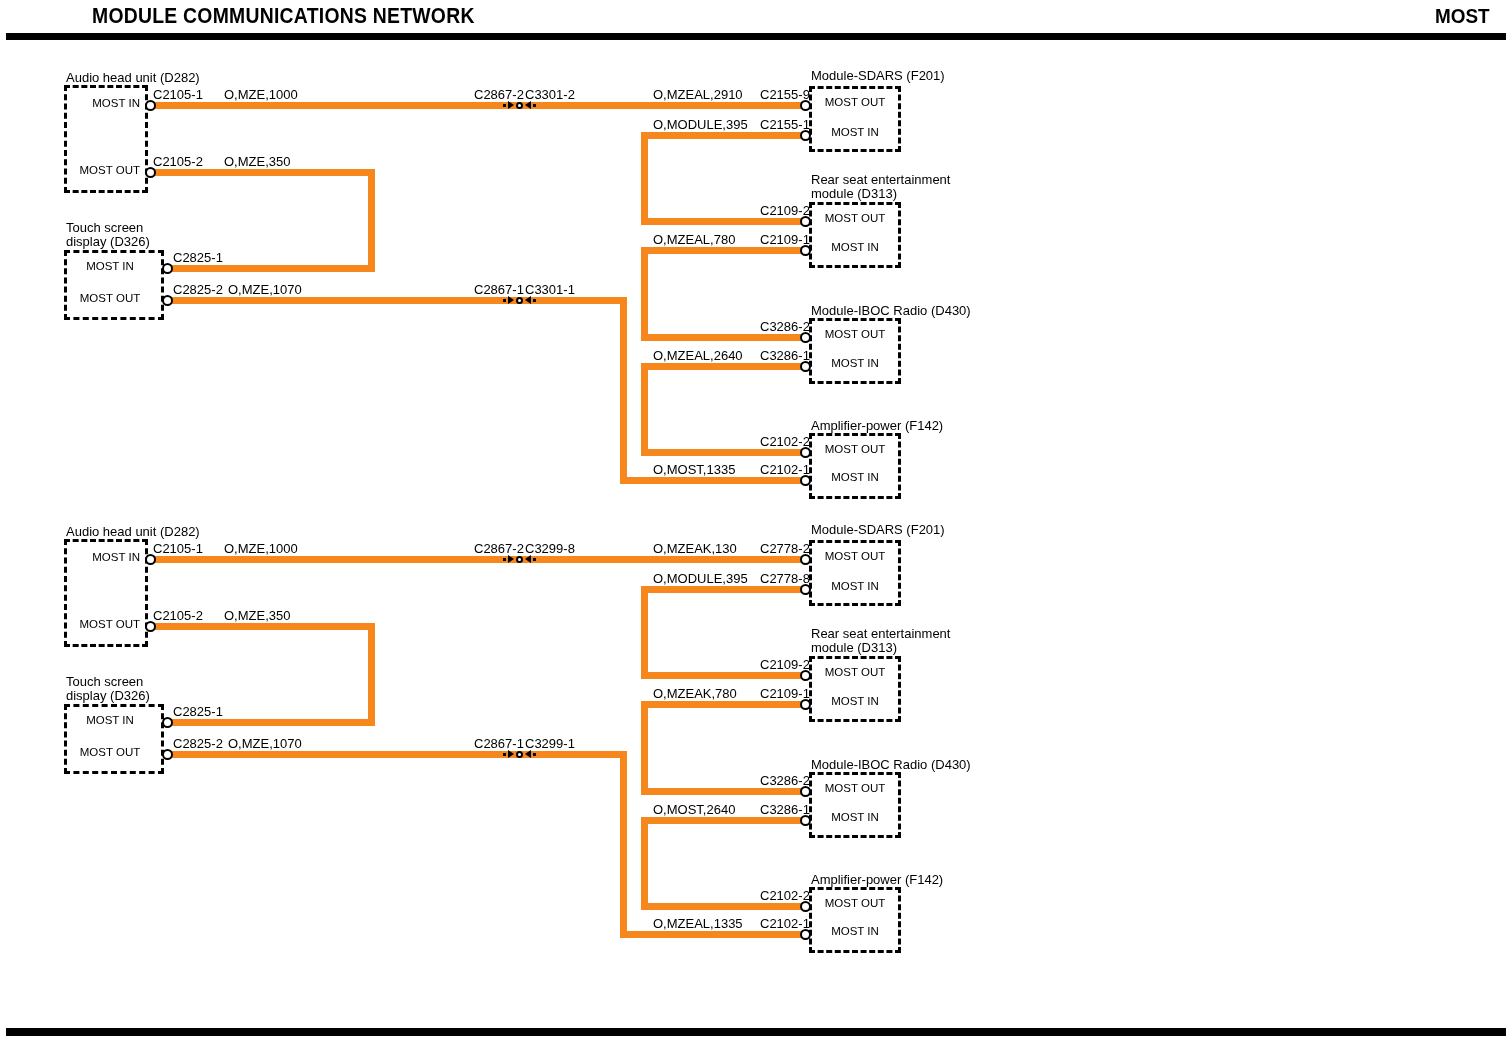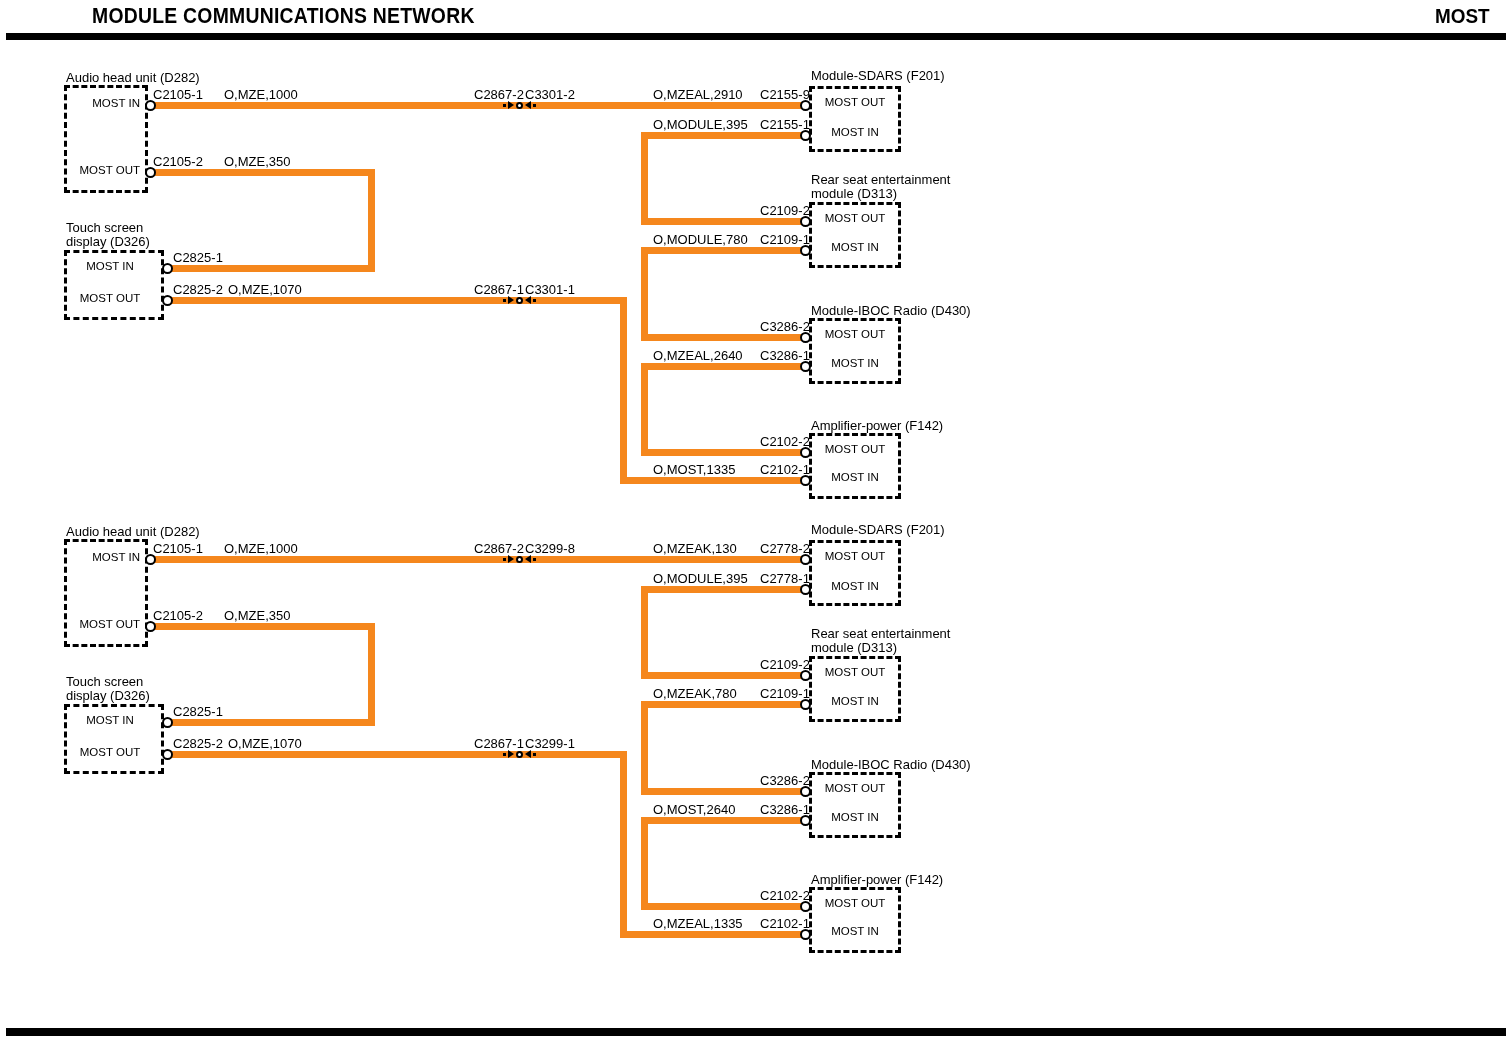--- a/index.html
+++ b/index.html
@@ -106,21 +106,21 @@
     <div class="lbl" style="left:744px;top:55px">C2155-1</div>
     <div class="pin" style="left:784px;top:38px"></div>
     <div class="pin" style="left:784px;top:68px"></div>
 
     <div class="lbl" style="left:795px;top:110px">Rear seat entertainment</div>
     <div class="lbl" style="left:795px;top:124px">module (D313)</div>
     <div class="box" style="left:793px;top:140px;width:92px;height:66px"></div>
     <div class="port" style="left:795px;top:150px;width:88px;text-align:center">MOST OUT</div>
     <div class="port" style="left:795px;top:179px;width:88px;text-align:center">MOST IN</div>
     <div class="lbl" style="left:744px;top:141px">C2109-2</div>
-    <div class="lbl" style="left:637px;top:170px">O,MODULE,780</div>
+    <div class="lbl" style="left:637px;top:170px">O,MZEAL,780</div>
     <div class="lbl" style="left:744px;top:170px">C2109-1</div>
     <div class="pin" style="left:784px;top:154px"></div>
     <div class="pin" style="left:784px;top:183px"></div>
 
     <div class="lbl" style="left:795px;top:241px">Module-IBOC Radio (D430)</div>
     <div class="box" style="left:793px;top:256px;width:92px;height:66px"></div>
     <div class="port" style="left:795px;top:266px;width:88px;text-align:center">MOST OUT</div>
     <div class="port" style="left:795px;top:295px;width:88px;text-align:center">MOST IN</div>
     <div class="lbl" style="left:744px;top:257px">C3286-2</div>
     <div class="lbl" style="left:637px;top:286px">O,MZEAL,2640</div>
@@ -199,21 +199,21 @@
         <span class="sdot"></span>
     </div>
 
     <div class="lbl" style="left:795px;top:6px">Module-SDARS (F201)</div>
     <div class="box" style="left:793px;top:24px;width:92px;height:66px"></div>
     <div class="port" style="left:795px;top:34px;width:88px;text-align:center">MOST OUT</div>
     <div class="port" style="left:795px;top:64px;width:88px;text-align:center">MOST IN</div>
     <div class="lbl" style="left:637px;top:25px">O,MZEAK,130</div>
     <div class="lbl" style="left:744px;top:25px">C2778-2</div>
     <div class="lbl" style="left:637px;top:55px">O,MODULE,395</div>
-    <div class="lbl" style="left:744px;top:55px">C2778-1</div>
+    <div class="lbl" style="left:744px;top:55px">C2778-8</div>
     <div class="pin" style="left:784px;top:38px"></div>
     <div class="pin" style="left:784px;top:68px"></div>
 
     <div class="lbl" style="left:795px;top:110px">Rear seat entertainment</div>
     <div class="lbl" style="left:795px;top:124px">module (D313)</div>
     <div class="box" style="left:793px;top:140px;width:92px;height:66px"></div>
     <div class="port" style="left:795px;top:150px;width:88px;text-align:center">MOST OUT</div>
     <div class="port" style="left:795px;top:179px;width:88px;text-align:center">MOST IN</div>
     <div class="lbl" style="left:744px;top:141px">C2109-2</div>
     <div class="lbl" style="left:637px;top:170px">O,MZEAK,780</div>

